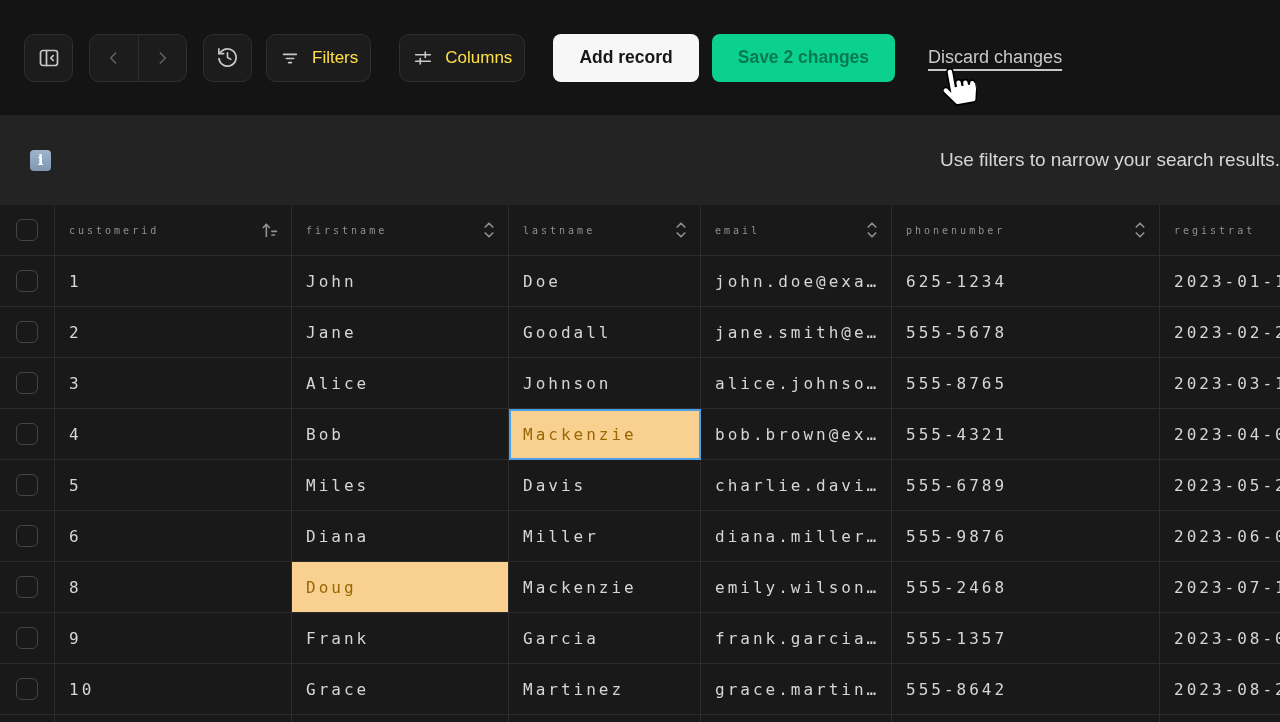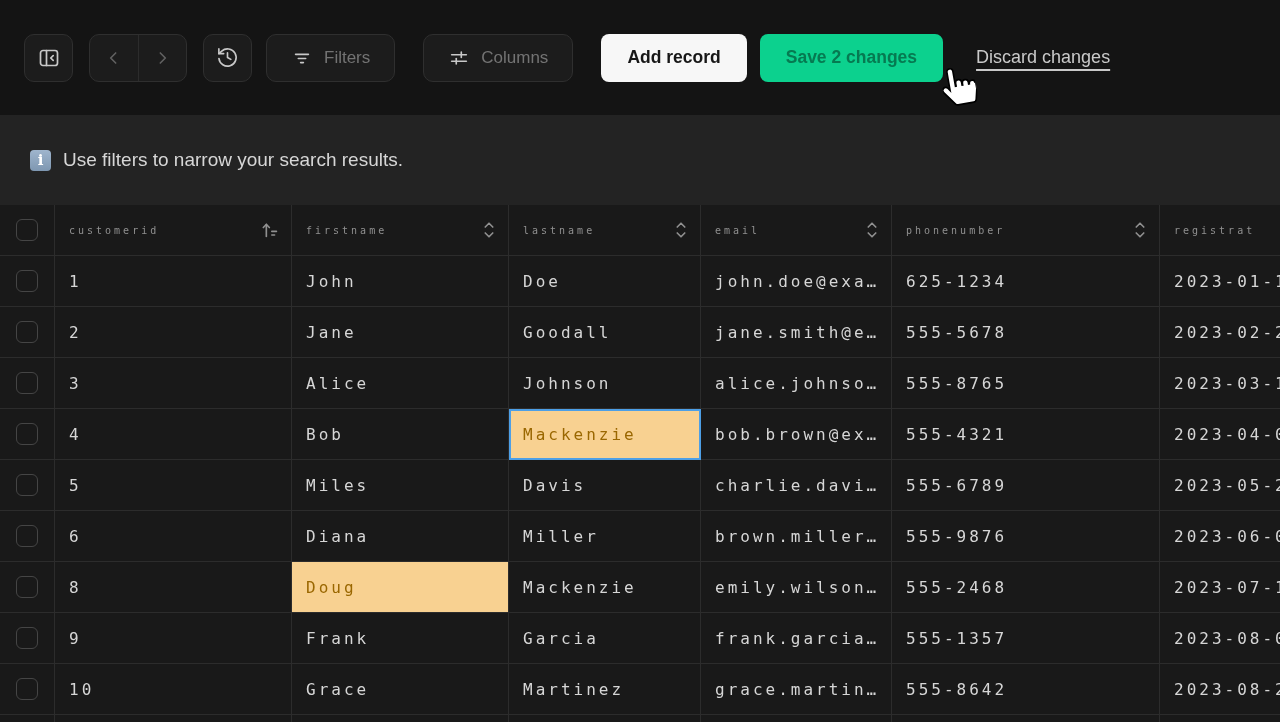--- a/index.html
+++ b/index.html
@@ -17,21 +17,21 @@
   }
   .tb-btn {
     background:#1c1c1c; border:1px solid #2f2f2f; border-radius:10px;
     height:48px; display:flex; align-items:center; justify-content:center;
     color:#c8c8c8; cursor:pointer;
   }
   .icon-btn { width:49px; }
   .nav-group { width:98px; padding:0; overflow:hidden; }
   .nav-half { width:49px; height:100%; display:flex; align-items:center; justify-content:center; }
   .nav-divider { width:1px; height:100%; background:#2c2c2c; }
-  .text-btn { padding:0 24px; gap:11px; font-size:17px; color:#737373; }
+  .text-btn { padding:0 12px; gap:11px; font-size:17px; color:#fde047; }
   .btn-add {
     background:#f7f7f7; color:#171717; border:none; border-radius:8px;
     height:48px; padding:0 26px; font-size:17.5px; font-weight:700;
     display:flex; align-items:center; margin-left:12px; cursor:pointer;
     font-family:"Liberation Sans", sans-serif;
   }
   .btn-save {
     background:var(--accent-green,#0cd18e); color:var(--save-text,#067a51);
     border:none; border-radius:8px; height:48px; padding:0 26px;
     font-size:17.5px; font-weight:600; display:flex; align-items:center;
@@ -40,21 +40,21 @@
   .btn-columns { margin-left:12px; }
   .discard {
     margin-left:17px; font-size:18px; color:#c9c9c9; cursor:pointer;
     text-decoration:underline; text-underline-offset:6px; text-decoration-thickness:1.5px;
   }
   .tb-btn svg, .nav-half svg { display:block; }
   
   .info-bar {
     height:90px; background:var(--info-bar-bg,#232323);
     display:flex; align-items:center; padding-left:30px; gap:12px;
-    font-size:19px; color:#d6d6d6;
+    font-size:19px; color:#d6d6d6;justify-content:space-between;
   }
   .info-emoji {
     width:21px; height:21px; border-radius:4px; flex:0 0 auto;
     background:linear-gradient(180deg,#9fb5cd,#7e97b1);
     position:relative; display:inline-block;
   }
   .info-emoji::after {
     content:"i"; position:absolute; inset:0; color:#fff;
     font-family:"DejaVu Serif", serif; font-weight:bold; font-size:15px;
     display:flex; align-items:center; justify-content:center; line-height:1;
@@ -291,21 +291,21 @@
         <div class="td">555-6789</div>
         <div class="td">2023-05-2</div>
       </div>
       <div class="grid-row tr">
         <div class="td cb-cell">
           <span class="checkbox"></span>
         </div>
         <div class="td">6</div>
         <div class="td">Diana</div>
         <div class="td">Miller</div>
-        <div class="td">brown.miller…</div>
+        <div class="td">diana.miller…</div>
         <div class="td">555-9876</div>
         <div class="td">2023-06-0</div>
       </div>
       <div class="grid-row tr">
         <div class="td cb-cell">
           <span class="checkbox"></span>
         </div>
         <div class="td">8</div>
         <div class="td edited">Doug</div>
         <div class="td">Mackenzie</div>

